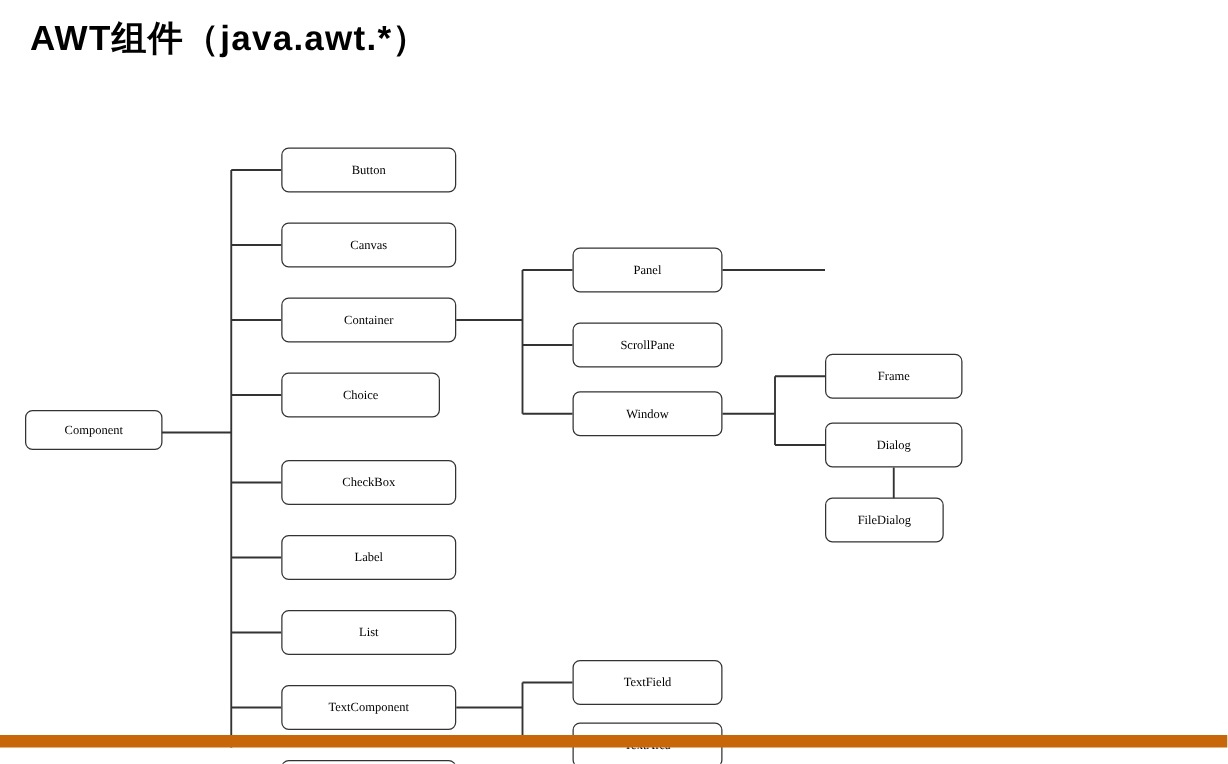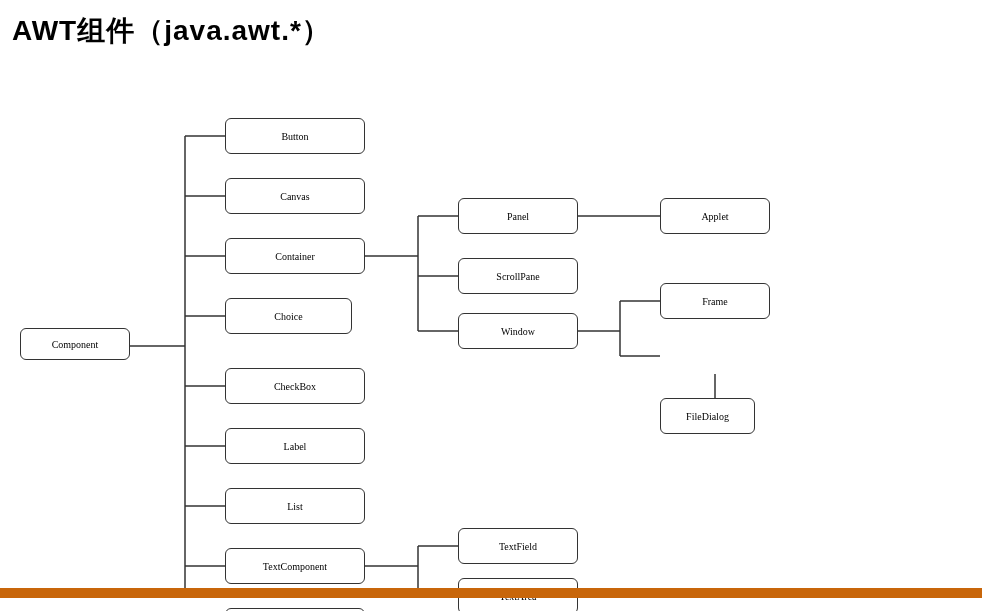--- a/index.html
+++ b/index.html
@@ -7,21 +7,21 @@
       background: #fff;
       font-family: 'Times New Roman', serif;
       width: 982px;
       height: 611px;
       overflow: hidden;
       position: relative;
     }
     .page-title {
       font-size: 28px;
       font-weight: bold;
-      padding: 12px 20px 8px 12px;
+      padding: 12px 20px 8px 24px;
       font-family: 'SimHei', 'STHeiti', sans-serif;
       letter-spacing: 1px;
     }
     .diagram-area {
       position: relative;
       width: 982px;
       height: 540px;
     }
     .node {
       position: absolute;
@@ -117,24 +117,24 @@
   <div class="node" style="left:225px;top:490px;width:140px;height:36px;">TextComponent</div>
 
   <div class="node" style="left:225px;top:550px;width:140px;height:36px;">Scrollbar</div>
 
   <div class="node" style="left:458px;top:140px;width:120px;height:36px;">Panel</div>
 
   <div class="node" style="left:458px;top:200px;width:120px;height:36px;">ScrollPane</div>
 
   <div class="node" style="left:458px;top:255px;width:120px;height:36px;">Window</div>
 
-  <div class="node" style="left:660px;top:140px;width:110px;height:36px;">Applet</div>
 
   <div class="node" style="left:660px;top:225px;width:110px;height:36px;text-align:right;">Frame</div>
 
+  <div class="node" style="left:660px;top:280px;width:110px;height:36px;">Dialog</div>
 
   <div class="node" style="left:660px;top:340px;width:95px;height:36px;">FileDialog</div>
 
   <div class="node" style="left:458px;top:470px;width:120px;height:36px;">TextField</div>
 
   <div class="node" style="left:458px;top:520px;width:120px;height:36px;">TextArea</div>
 
   <div class="bottom-bar"></div>
 </div>
 

